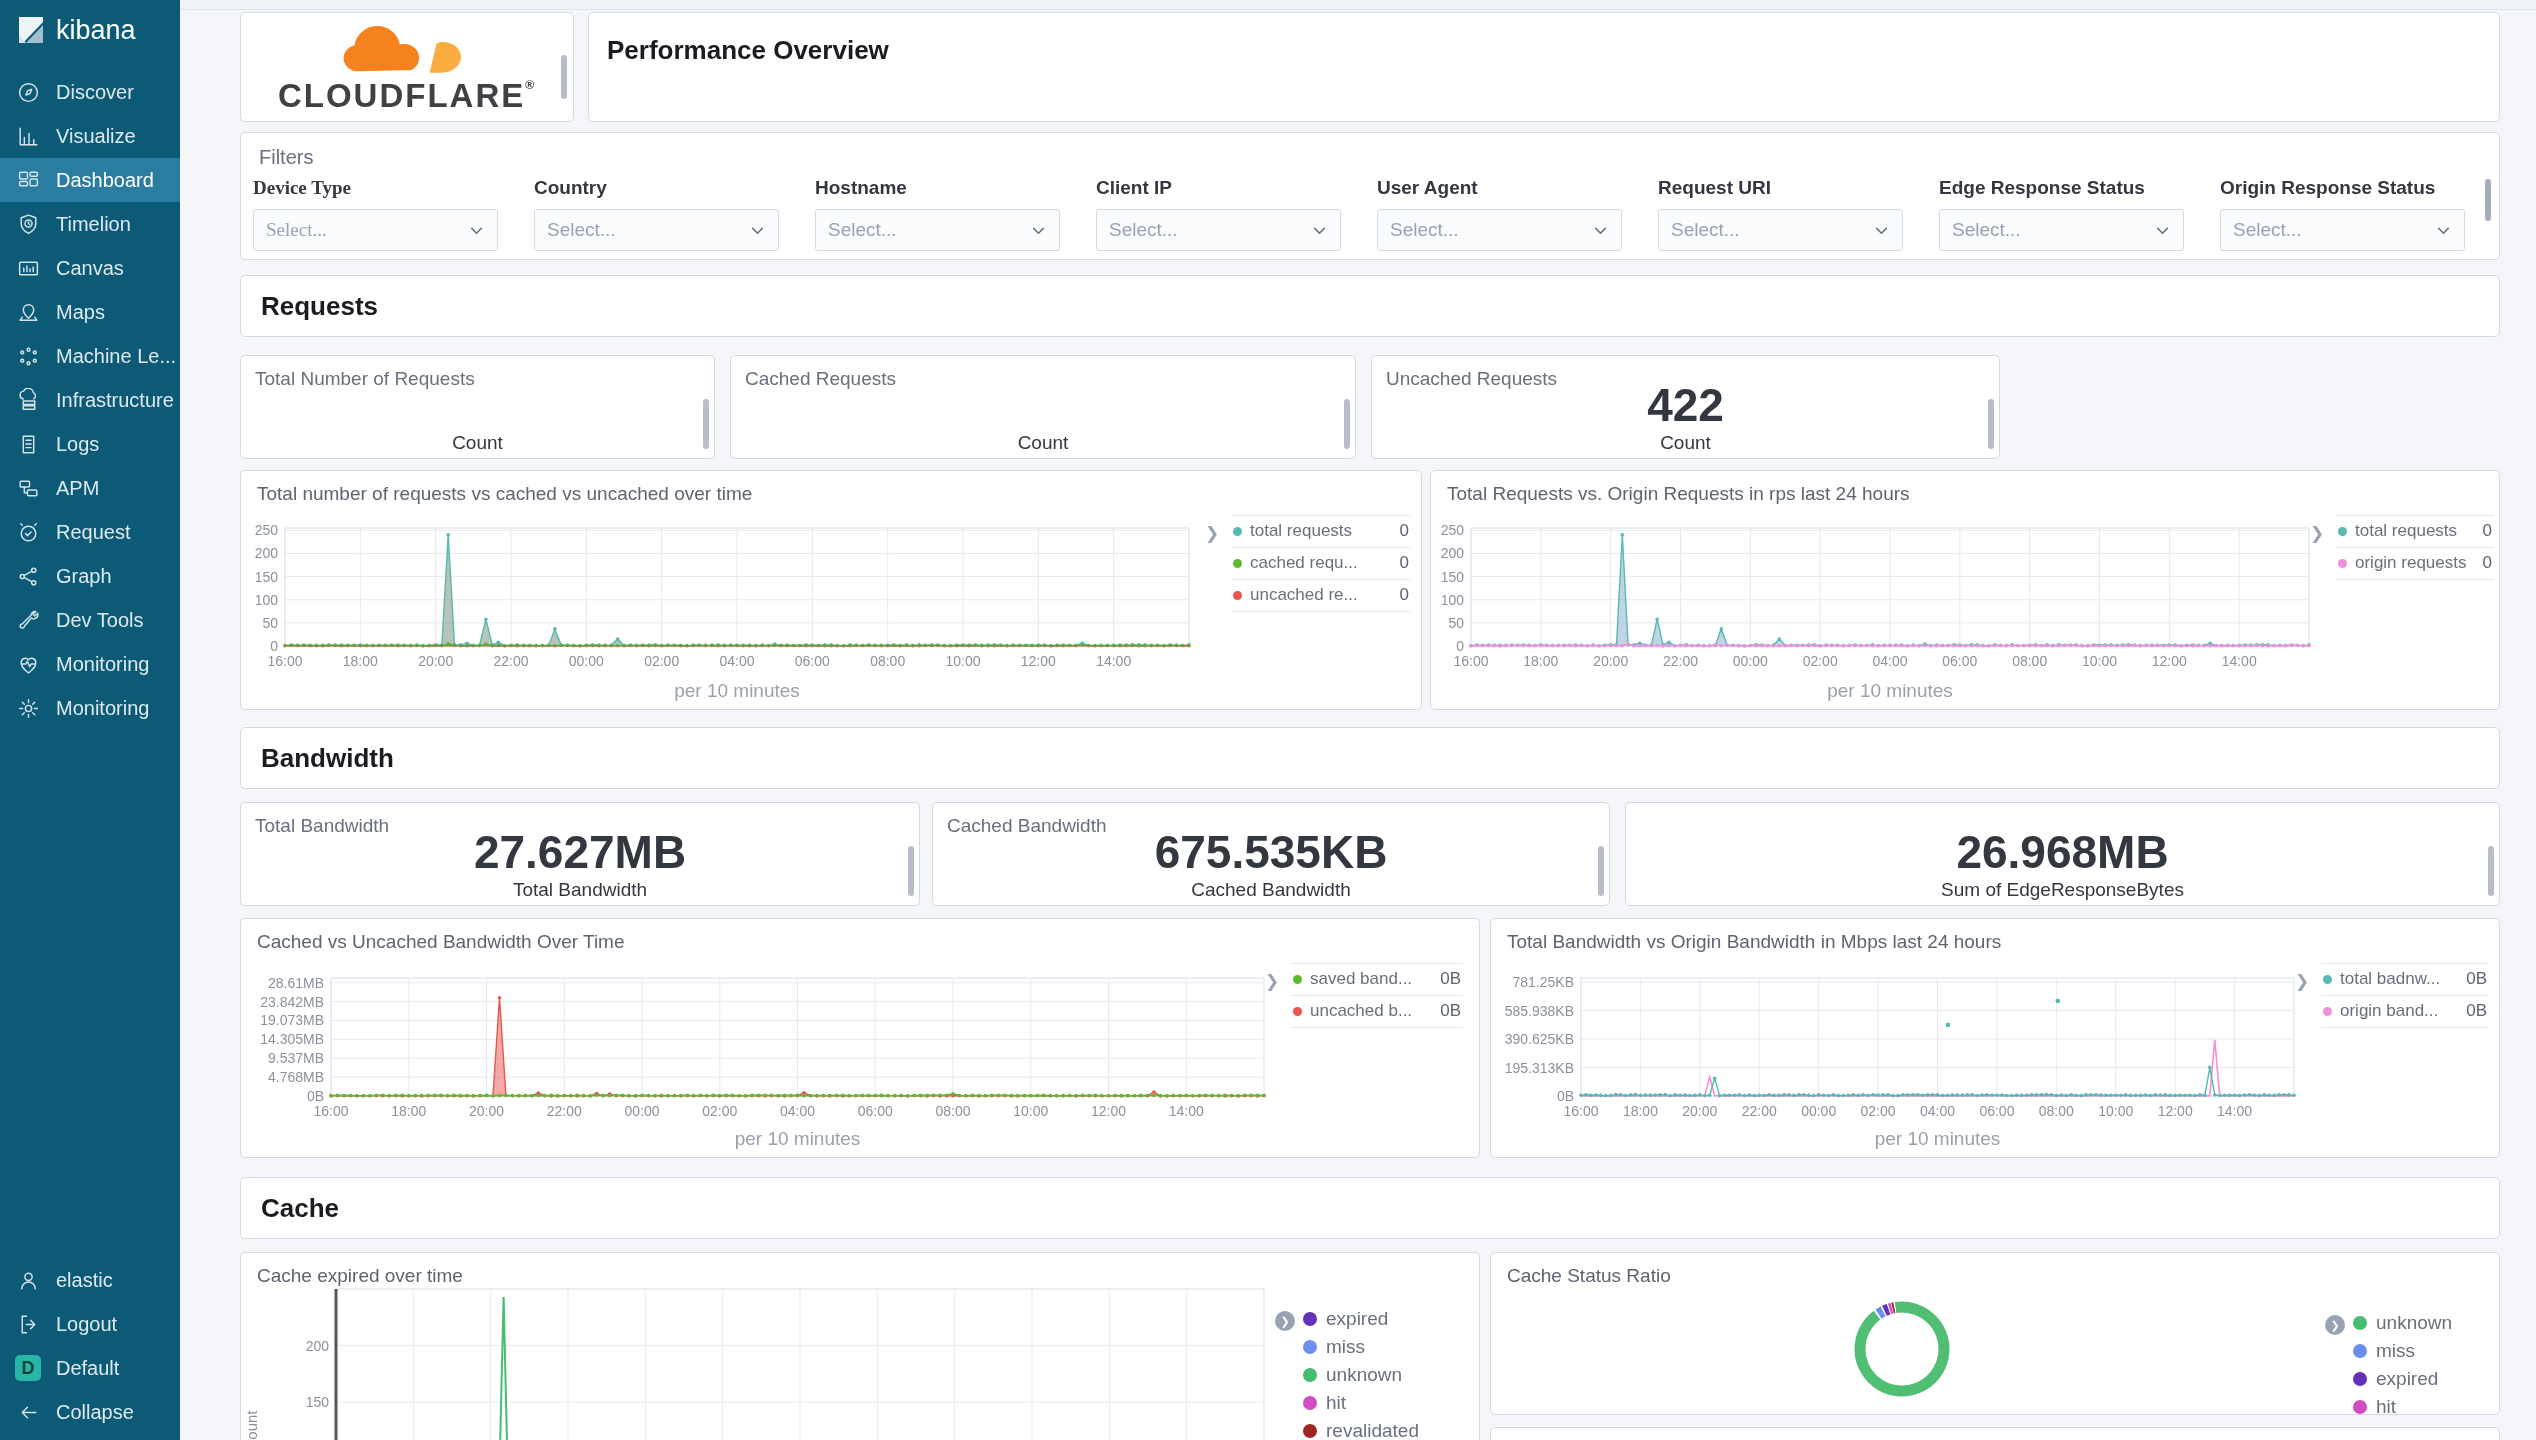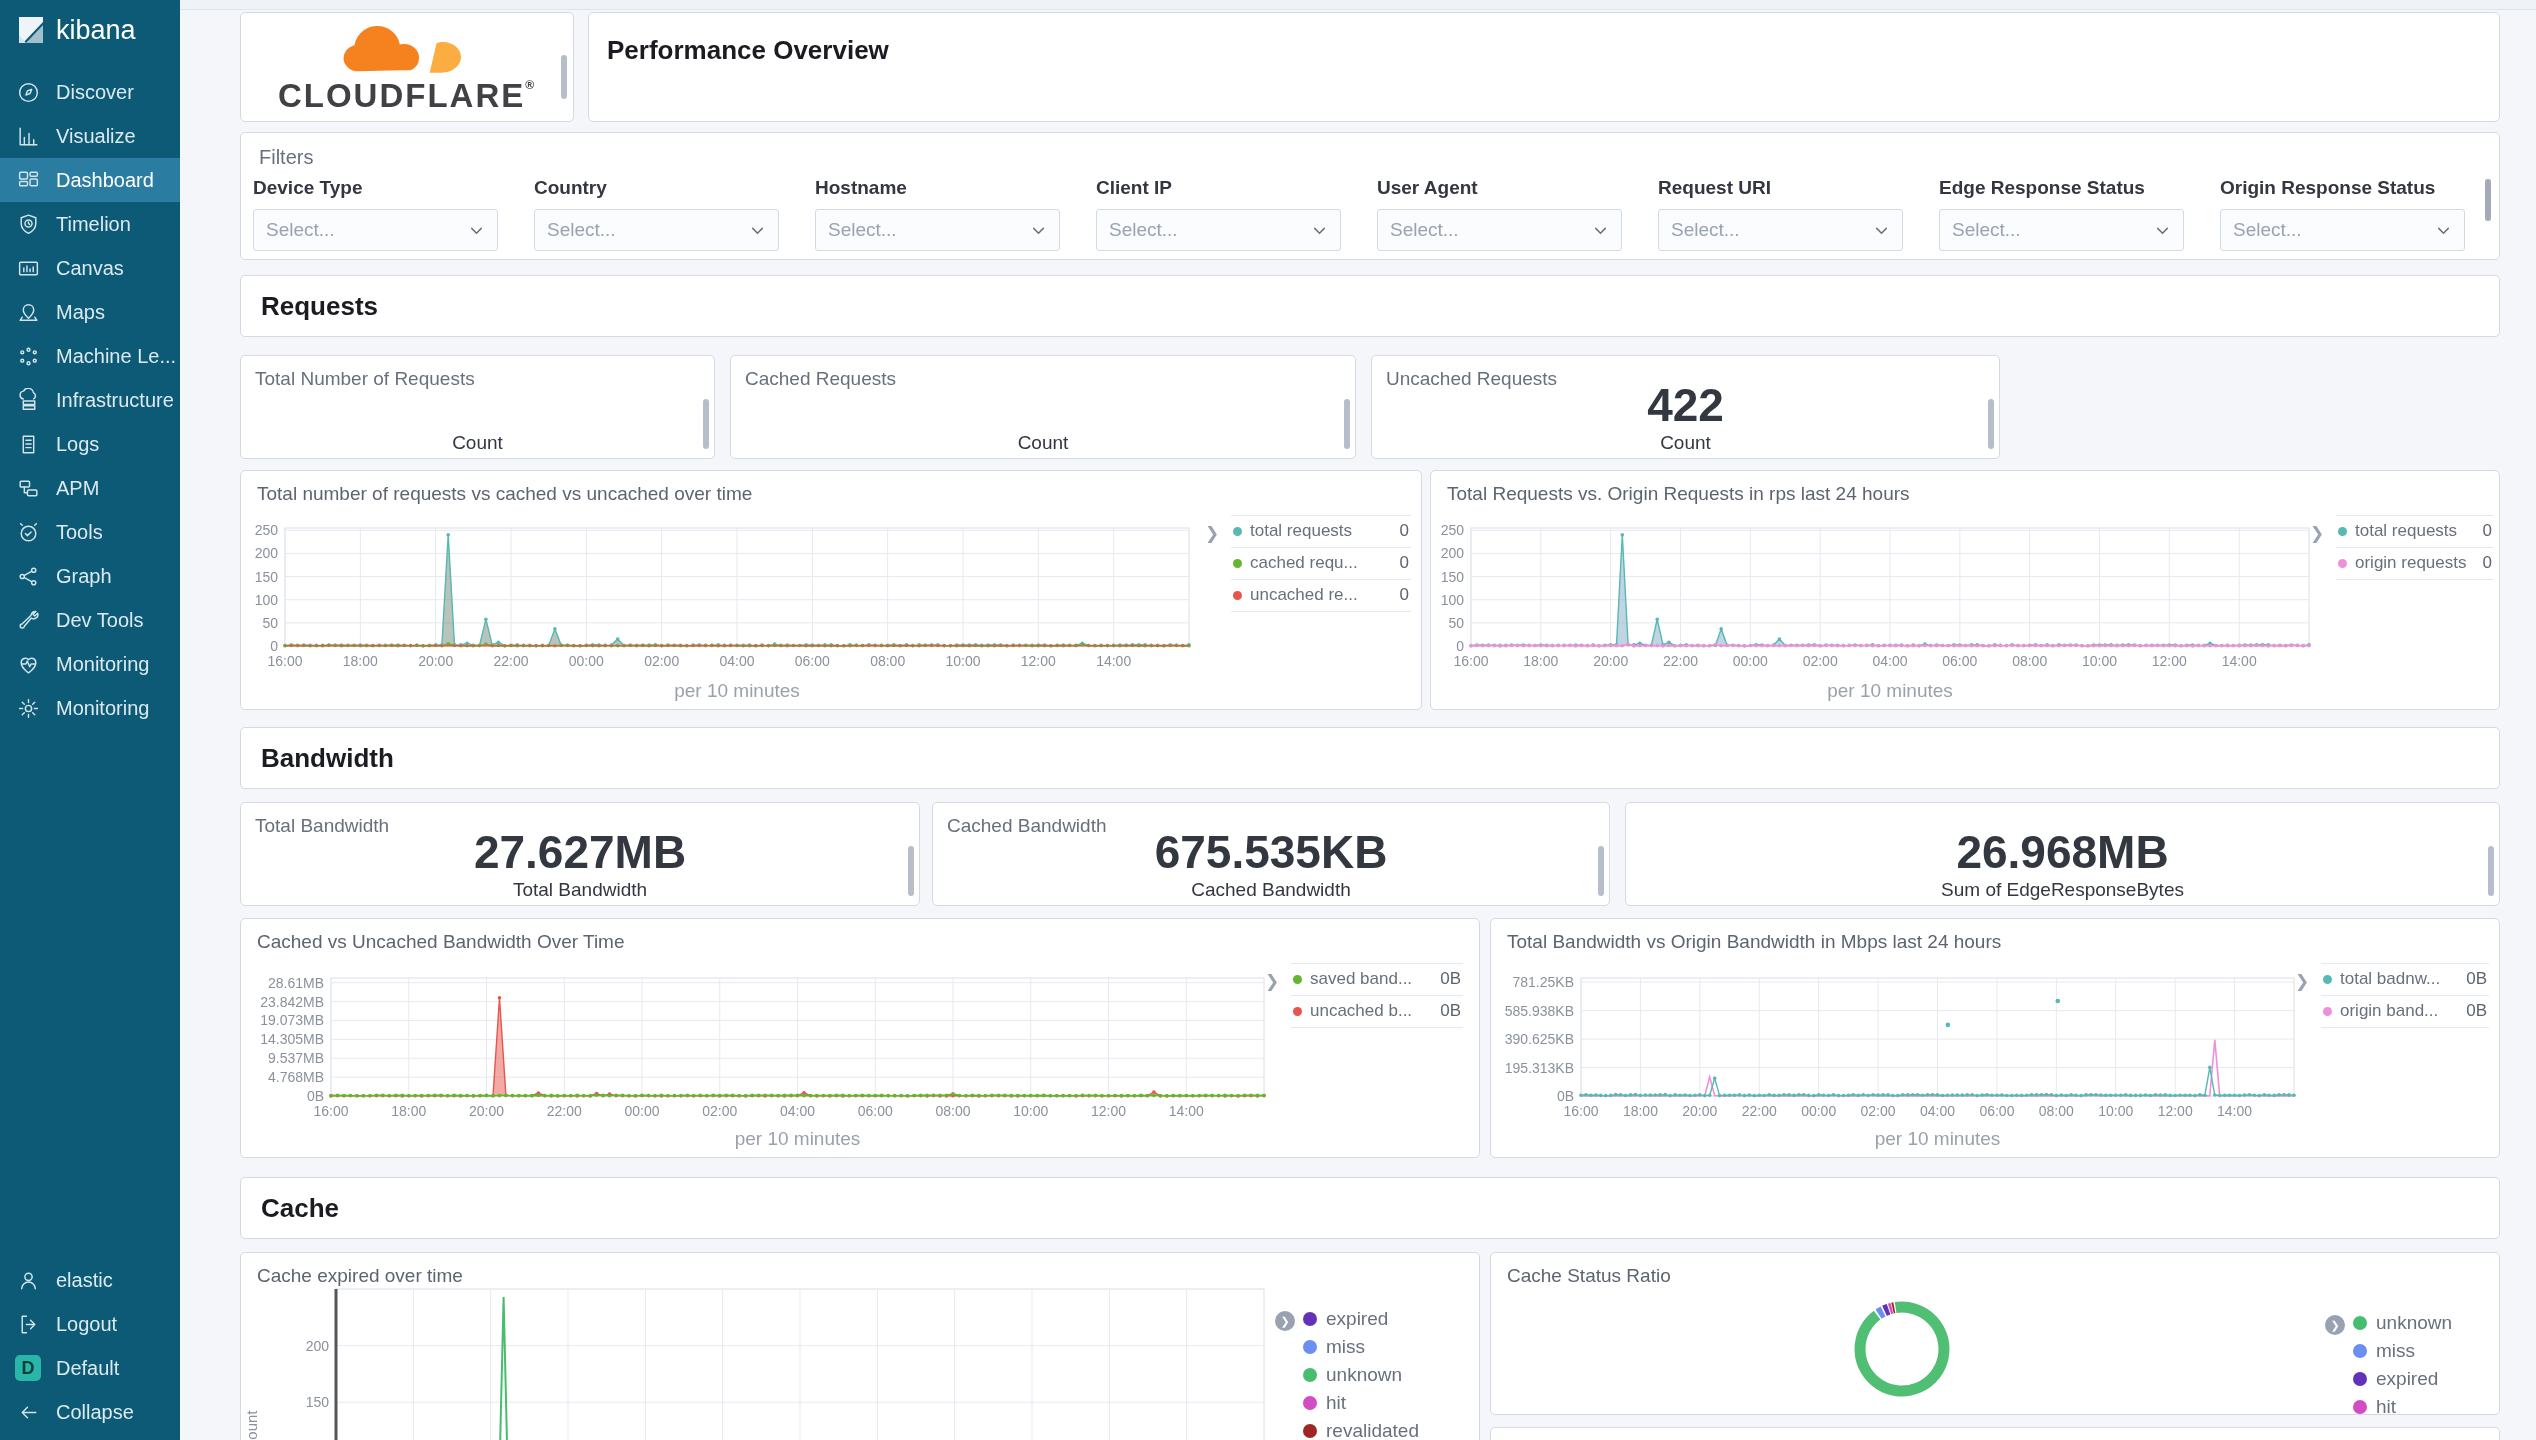--- a/index.html
+++ b/index.html
@@ -177,21 +177,21 @@
         <span class="sb-label">APM</span>
       </div>
       <div class="sb-item">
         <span class="sb-icon">
           <svg viewBox="0 0 24 24">
             <circle cx="12" cy="13" r="7"></circle>
             <path d="M9 13l2 2 3.5-3.5"></path>
             <path d="M6 5L4.5 3.5M18 5l1.5-1.5"></path>
           </svg>
         </span>
-        <span class="sb-label">Tools</span>
+        <span class="sb-label">Request</span>
       </div>
       <div class="sb-item">
         <span class="sb-icon">
           <svg viewBox="0 0 24 24">
             <circle cx="6" cy="12" r="2"></circle>
             <circle cx="17" cy="6" r="2"></circle>
             <circle cx="17" cy="18" r="2"></circle>
             <path d="M8 11l7-4M8 13l7 4"></path>
           </svg>
         </span>
@@ -271,21 +271,21 @@
   <span class="vscroll" style="right:6px;top:42px;height:44px"></span>
 </div>
 
 <div class="panel" style="left:588px;top:12px;width:1912px;height:110px">
   <div class="page-title">Performance Overview</div>
 </div>
 
 <div class="panel" style="left:240px;top:132px;width:2260px;height:128px">
   <div class="filters-title">Filters</div>
   <div class="filters-fields">
-      <div class="filter-group" style="left: 12px; top: 44px;">
+      <div class="filter-group" style="left: 12px; top: 44px; font-family: Liberation Serif, serif;">
         <div class="filter-label">Device Type</div>
     <div class="filter-select">
       <span class="ph">Select...</span>
       <svg width="17" height="17" viewBox="0 0 16 16">
             <path d="M3.5 6l4.5 4.5L12.5 6" fill="none" stroke="#69707d" stroke-width="1.4" stroke-linecap="round"></path>
           </svg>
     </div>
       </div>
       <div class="filter-group" style="left: 293px; top: 44px;">
         <div class="filter-label">Country</div>

